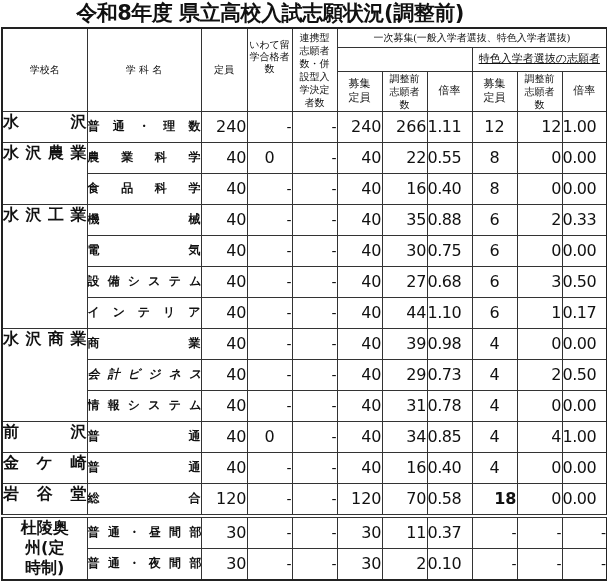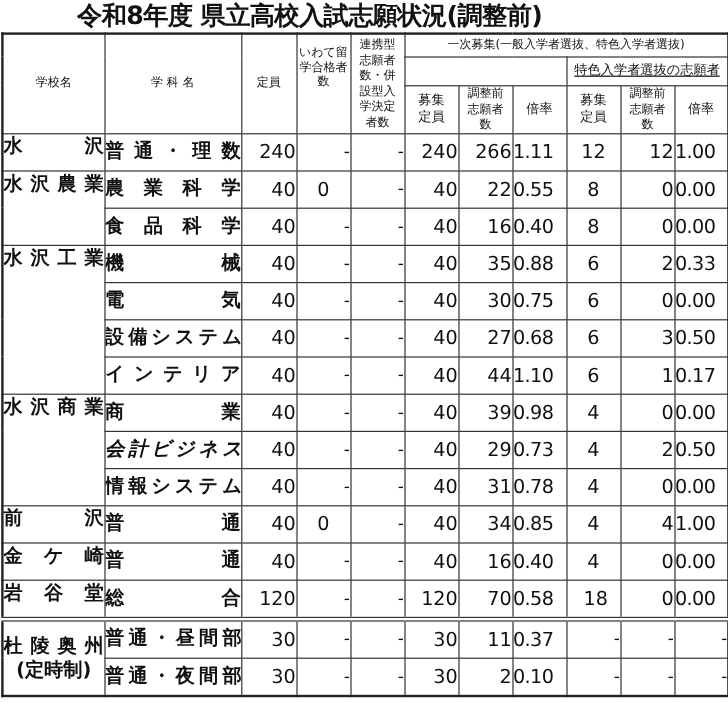--- a/index.html
+++ b/index.html
@@ -1,34 +1,34 @@
 <!DOCTYPE html>
 <html><head>
 <meta charset="utf-8">
 <style>
   html, body { margin: 0; padding: 0; background: #ffffff; }
   body { width: 607px; height: 586px; position: relative; overflow: hidden;
          font-family: "DejaVu Sans", "Liberation Sans", sans-serif; color: #111; }
-  .title { position: absolute; left: 0; top: 0; width: 516px; height: 27px;
+  .title { position: absolute; left: 12px; top: 0; width: 516px; height: 27px;
            text-align: center; font-size: 21px; font-weight: bold; line-height: 27px;
            letter-spacing: -0.5px; white-space: nowrap; }
   table.grid { position: absolute; left: 1px; top: 27px; width: 605px;
                border-collapse: collapse; table-layout: fixed;
                border: 2px solid #222; }
   table.grid td, table.grid th { border: 1px solid #333; padding: 0; overflow: hidden;
                white-space: nowrap; }
   th { font-weight: normal; font-size: 10px; line-height: 12px; text-align: center; vertical-align: middle; }
   th.small { font-size: 9px; line-height: 11px; }
   th.top { vertical-align: top; padding-top: 2px; }
   th.nobottom { border-bottom: none; }
   th.notop { border-top: none; }
   td { font-size: 16px; height: 30px; font-weight: bold; }
   td.school { vertical-align: top; padding: 5px 4px 0 5px; text-align: justify; text-align-last: justify; font-size: 16px; }
-  td.school.center { vertical-align: middle; text-align-last: center; line-height: 20px; white-space: normal; padding: 0 0; }
-  td.dept { padding: 0 5px 0 8px; text-align: justify; text-align-last: justify; font-size: 16px; vertical-align: middle; }
+  td.school.center { vertical-align: middle; text-align: center; text-align-last: center; line-height: 20px; white-space: normal; padding: 0 16px; }
+  td.dept { padding: 0 5px 0 8px; text-align: justify; text-align-last: justify; font-size: 12px; vertical-align: middle; }
   td.num { text-align: right; padding-right: 5px; vertical-align: middle; font-weight: normal; font-family: "DejaVu Sans", sans-serif; font-size: 16px; }
   td.num.c { text-align: center; padding-right: 0; }
   td.ratio { text-align: left; padding-left: 2px; vertical-align: middle; font-weight: normal; font-size: 16px; letter-spacing: -0.5px; }
   td.dash { text-align: right; padding-right: 6px; font-weight: normal; font-size: 14px; }
   tr.double-top td { border-top: 4px double #333; }
 </style>
 </head>
 <body>
 
 <div class="title">令和8年度 県立高校入試志願状況(調整前)</div>
@@ -51,21 +51,21 @@
     <tr style="height:19px">
       <th rowspan="4">学校名</th>
       <th rowspan="4">学 科 名</th>
       <th rowspan="4">定員</th>
       <th rowspan="4" class="top" style="white-space:normal;padding-top:10px;">
           <span style="display:block;width:42px;margin:0 auto;word-break:break-all;">いわて留学合格者数</span>
         </th>
       <th rowspan="4" class="small" style="white-space:normal;">
           <span style="display:block;width:36px;margin:0 auto;word-break:break-all;font-size:10px;line-height:13px;">連携型志願者数・併設型入学決定者数</span>
         </th>
-      <th colspan="6" class="nobottom" style="text-align:center;padding-left:0;">一次募集(一般入学者選抜、特色入学者選抜)</th>
+      <th colspan="6" class="nobottom" style="text-align:center;padding-left:0;font-family:Liberation Serif, serif;">一次募集(一般入学者選抜、特色入学者選抜)</th>
     </tr>
     <tr style="height:24px">
       <th colspan="3" rowspan="1" class="notop" style="border-bottom:1px solid #333;"></th>
       <th colspan="3" style="font-size:11px;text-decoration:underline;">特色入学者選抜の志願者</th>
     </tr>
     <tr style="height:34px">
       <th style="white-space:normal;">
           <span style="display:block;width:24px;margin:0 auto;font-size:11px;line-height:14px;">募集定員</span>
         </th>
       <th style="white-space:normal;" class="small">
@@ -241,21 +241,21 @@
 
     <tr>
       <td class="school">岩谷堂</td>
       <td class="dept">総　　合</td>
       <td class="num">120</td>
       <td class="num dash">-</td>
       <td class="num dash">-</td>
       <td class="num">120</td>
       <td class="num">70</td>
       <td class="ratio">0.58</td>
-      <td class="num" style="text-align:center;padding-left:4px;">18</td>
+      <td class="num" style="text-align:right;padding-left:4px;font-weight:bold;">18</td>
       <td class="num">0</td>
       <td class="ratio">0.00</td>
     </tr>
 
     <tr class="double-top">
       <td class="school center" rowspan="2">杜陵奥州(定時制)</td>
       <td class="dept" style="letter-spacing:-1px;">普通・昼間部</td>
       <td class="num">30</td>
       <td class="num dash">-</td>
       <td class="num dash">-</td>

